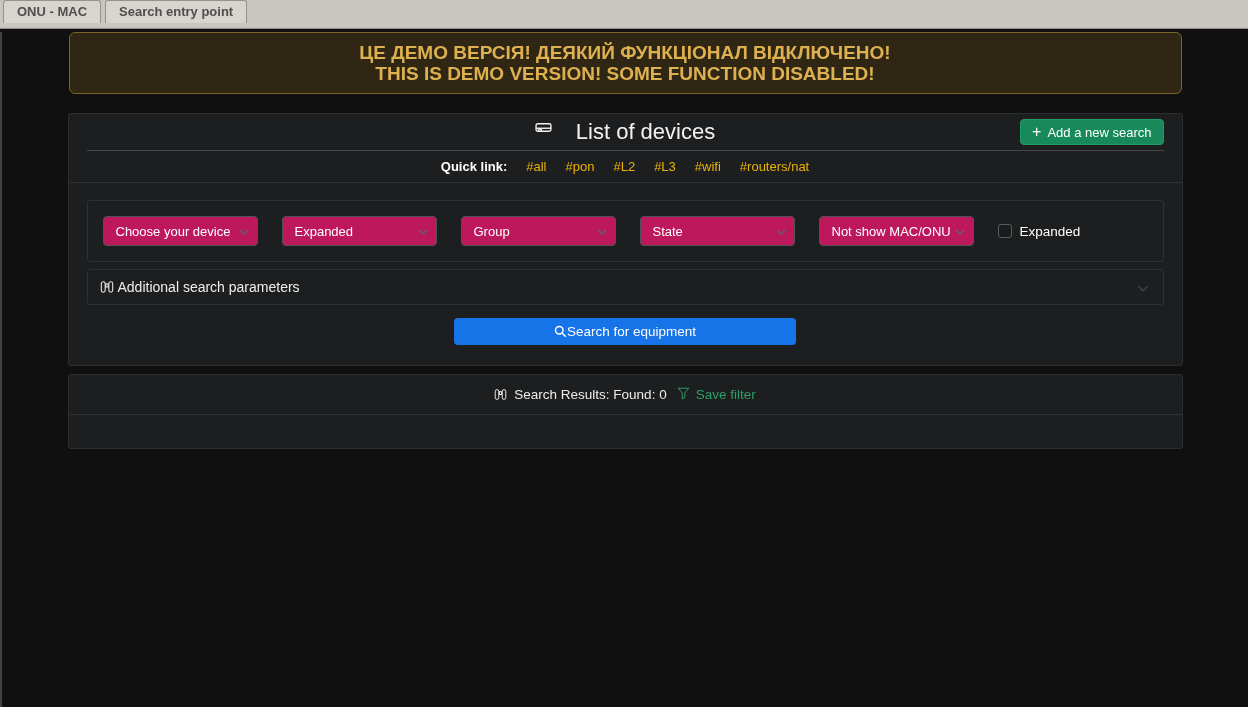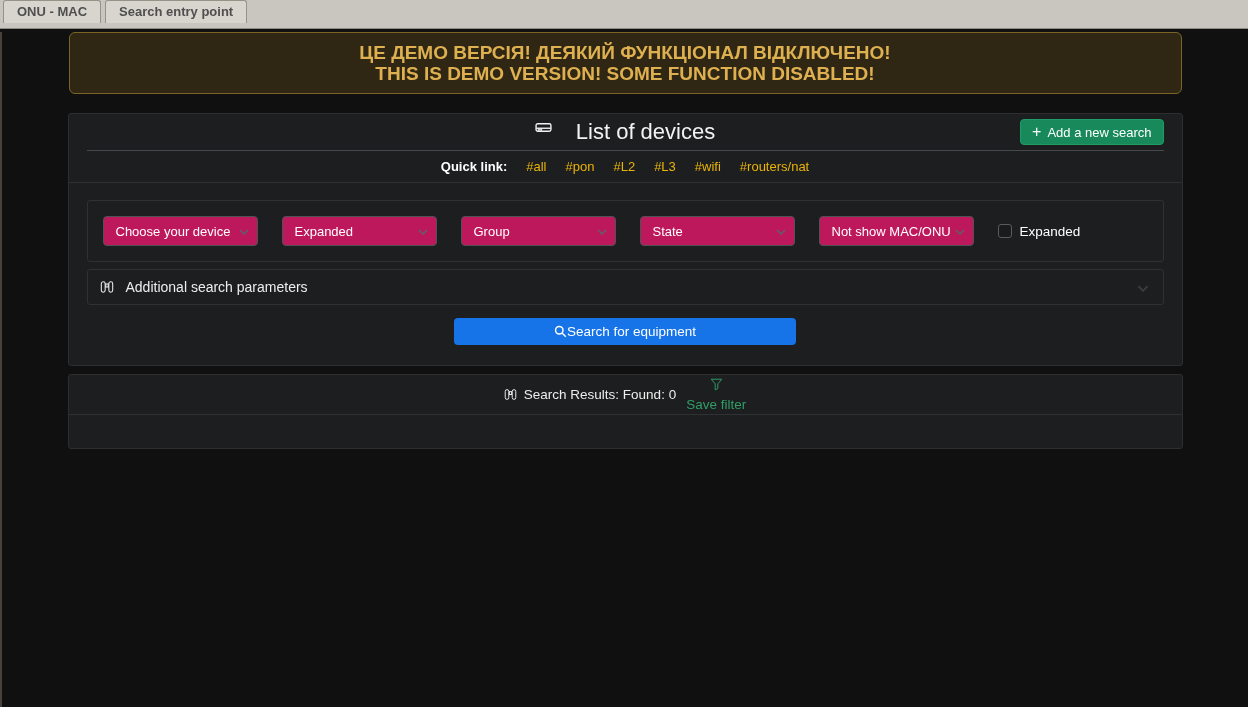--- a/index.html
+++ b/index.html
@@ -52,35 +52,35 @@
             padding:0 26px 0 12px; position:relative; white-space:nowrap; overflow:hidden;
             cursor:pointer; flex:none; }
   .select .chev { position:absolute; right:8px; top:12px; }
   .chev { width:10px; height:6px; display:inline-block; }
   .chev svg { display:block; }
 
   .checkbox-wrap { display:flex; align-items:center; gap:8px; color:#fff; font-size:13.5px; cursor:pointer; }
   .checkbox { width:14px; height:14px; background:#1a1b1c; border:1px solid #5a5c5e; border-radius:3px; flex:none; }
 
   .addparams { margin-top:7px; border:1px solid #2f3132; border-radius:3px; height:36px;
-               display:flex; align-items:center; padding:0 12px; gap:12px;
+               display:flex; align-items:center; padding:0 12px; gap:4px;
                color:#ededed; font-size:14px; position:relative; cursor:pointer; }
   .addparams svg.binoculars { stroke:#ededed; }
   .addparams .chev { position:absolute; right:16px; top:15px; }
 
   .search-btn { margin:13px auto 0; width:342px; height:27px; background:#1673e8; border:none;
                 border-radius:4px; color:#fff; font-size:13.5px; font-weight:500;
                 display:flex; align-items:center; justify-content:center; cursor:pointer;
                 font-family:"Liberation Sans", sans-serif; }
 
   .results-row { height:40px; display:flex; align-items:center; justify-content:center;
                  gap:10px; border-bottom:1px solid #2f3132; font-size:13.5px; color:#ededed; }
   .results-summary { display:flex; align-items:center; gap:7px; }
   .results-summary svg { stroke:#ededed; }
-  .save-filter { color:#2f9e68; display:flex; align-items:center; gap:6px; cursor:pointer; font-size:13.5px;flex-direction:column; }
+  .save-filter { color:#2f9e68; display:flex; align-items:flex-start; gap:6px; cursor:pointer; font-size:13.5px; }
   .save-filter svg { stroke:#2f9e68; }
   .results-body { height:33px; }
 </style>
 </head>
 <body>
 
 <div class="chrome">
   <div class="tab">
     <span class="tab-label">ONU - MAC</span>
   </div>

